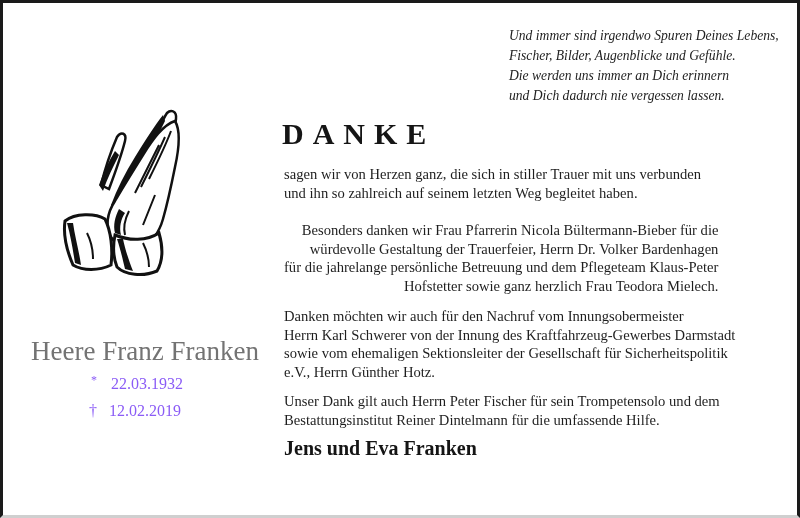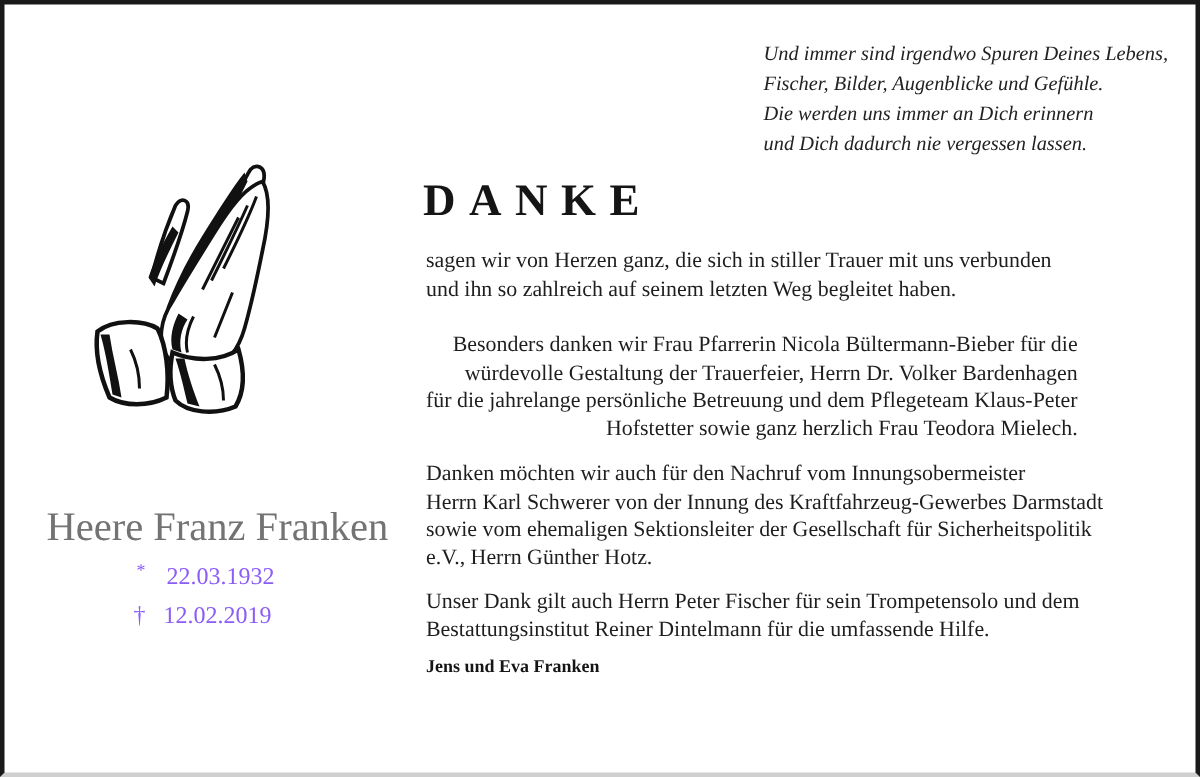--- a/index.html
+++ b/index.html
@@ -36,21 +36,21 @@
     position: absolute; left: 281px;
     font-size: 14.6px; line-height: 18.6px; color: #1e1e1e;
   }
   .text-block div { white-space: nowrap; }
   .b1 { top: 162px; }
   .b2 { top: 218px; text-align: right; }
   .b3 { top: 304px; }
   .b4 { top: 373px; margin-top: 16px; }
   .sig {
     position: absolute; left: 281px; top: 434px;
-    font-size: 12px; font-weight: bold; color: #151515;
+    font-size: 20px; font-weight: bold; color: #151515;
   }
   .name {
     position: absolute; left: 28px; top: 333px; width: 224px;
     text-align: center;
     font-size: 27px; font-weight: normal; color: #737373; white-space: nowrap;
   }
   .date {
     position: absolute; left: 86px;
     font-size: 16px; color: #8b5cf6; white-space: nowrap;
   }

